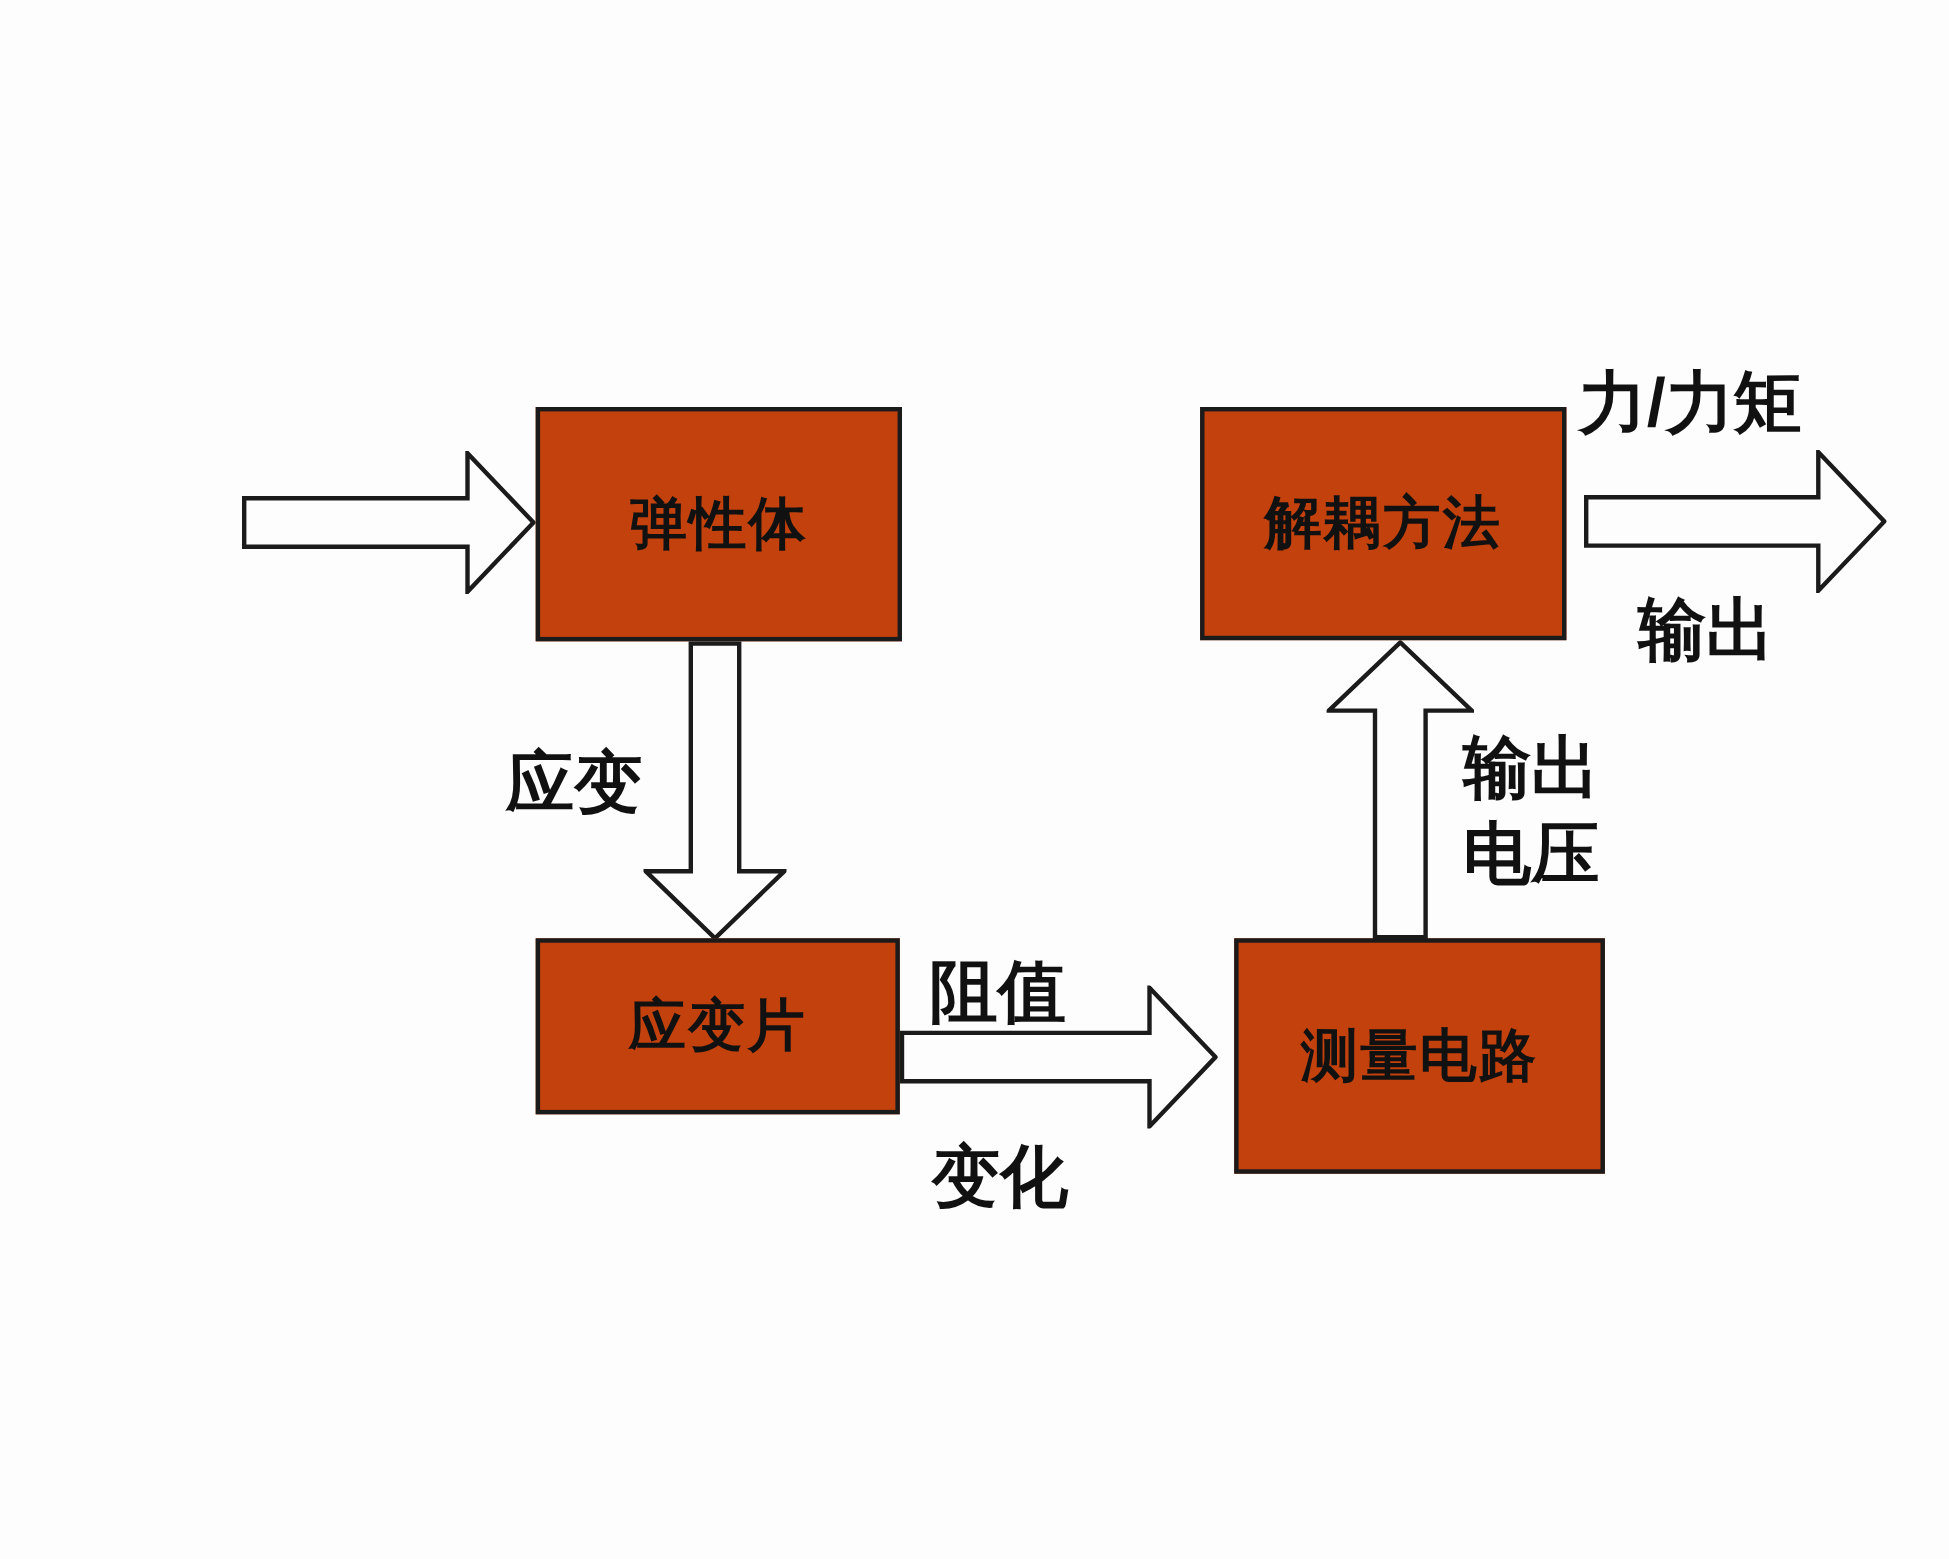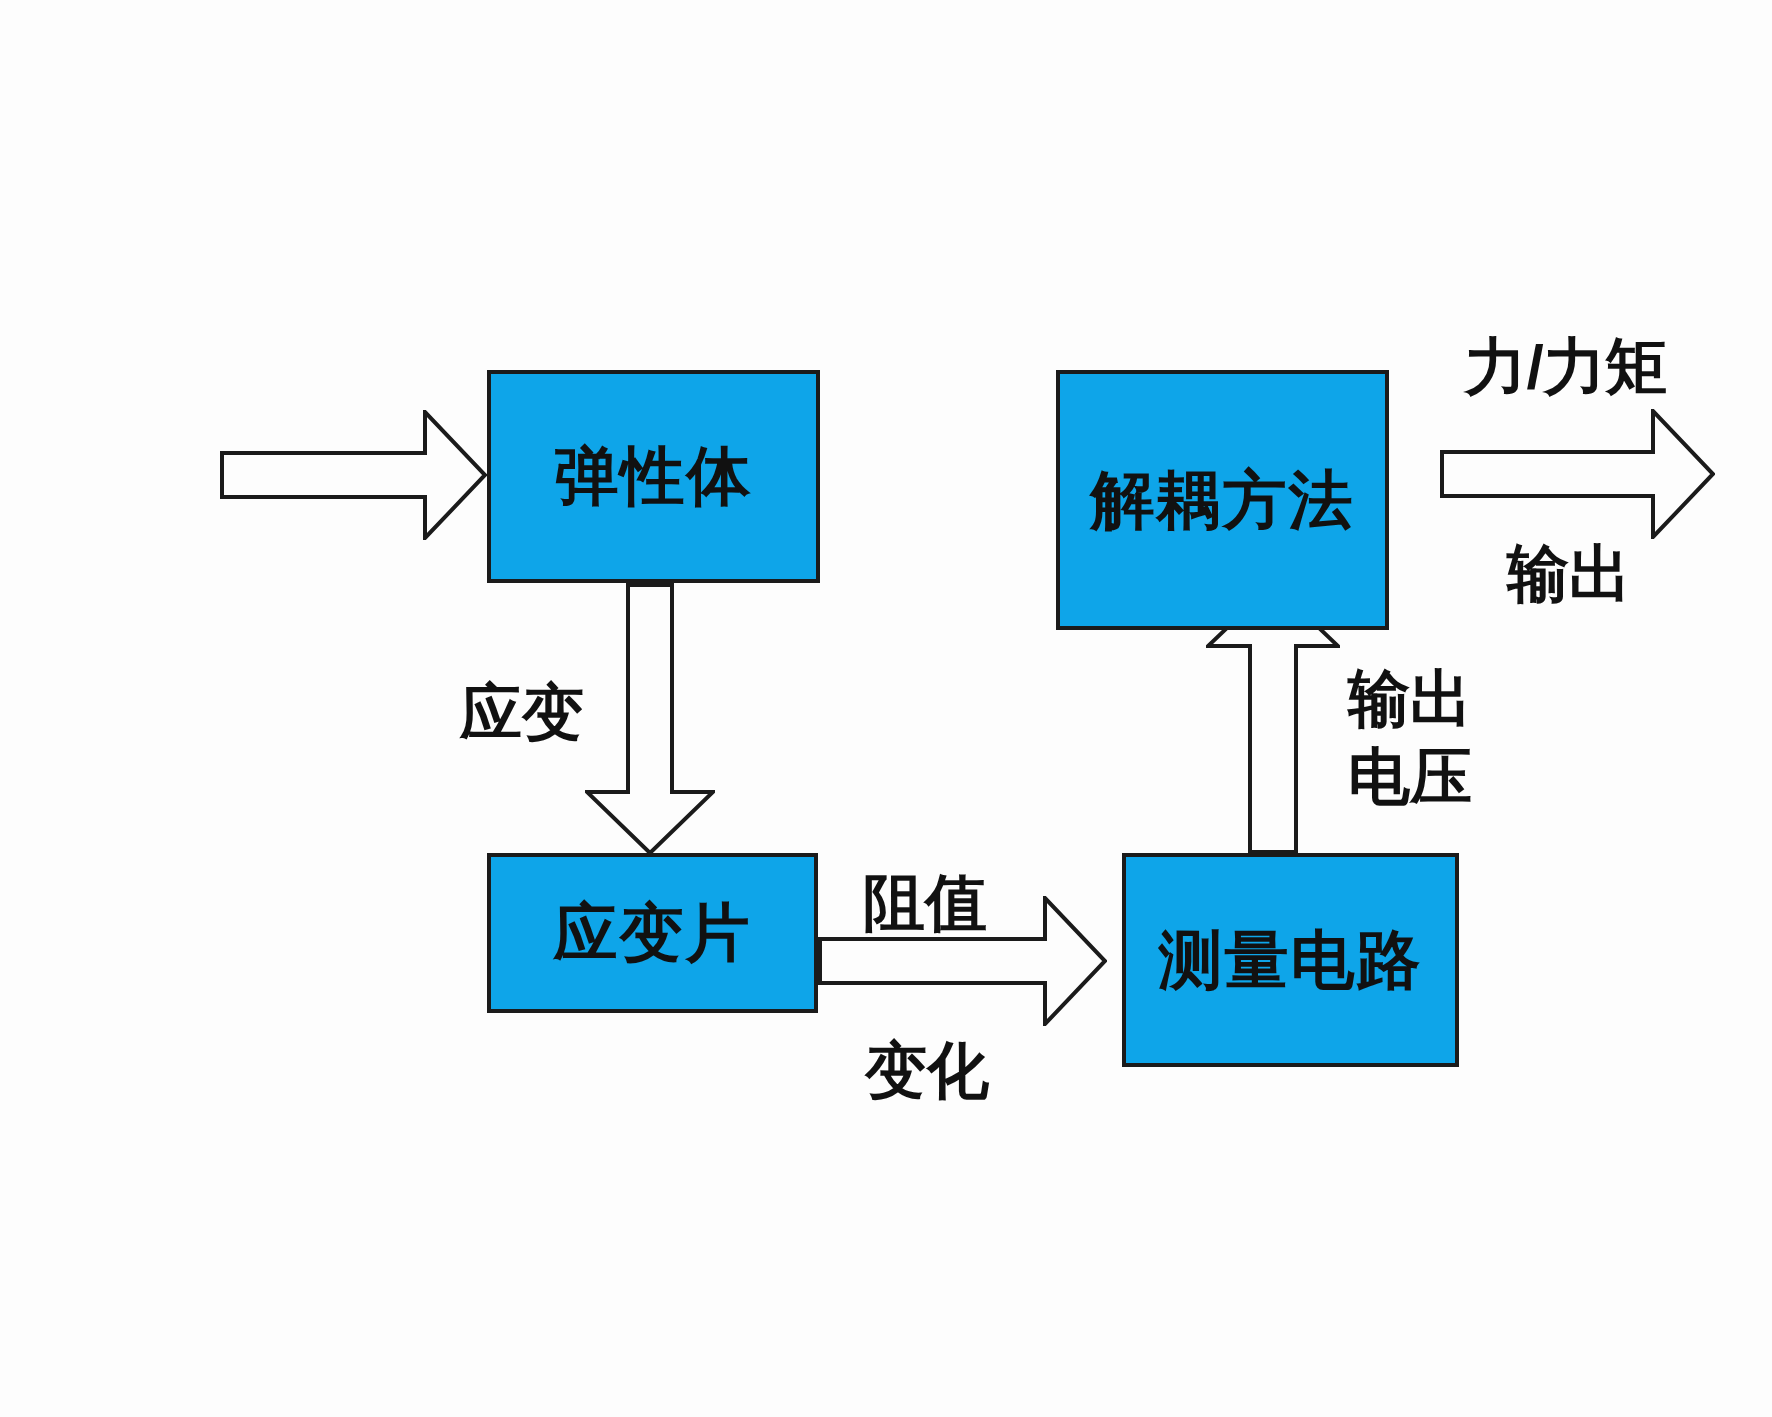--- a/index.html
+++ b/index.html
@@ -13,52 +13,52 @@
     height: 1417px;
     background: #fdfdfd;
     font-family: "Liberation Sans", "DejaVu Sans", sans-serif;
     color: #111111;
     overflow: hidden;
   }
   .node {
     position: absolute;
     box-sizing: border-box;
     border: 4px solid #1b1b1b;
-    background: #0ea5e9;
+    background: #c2410c;
     display: flex;
     align-items: center;
     justify-content: center;
-    font-size: 64px;
+    font-size: 52px;
     font-weight: bold;
     letter-spacing: 2px;
     white-space: nowrap;
   }
   .lbl {
     position: absolute;
     font-size: 62px;
     font-weight: bold;
     line-height: 1;
     white-space: nowrap;
   }
-  .lbl.center { text-align: center; }
+  .lbl.center { }
   .arrow-svg { position: absolute; display: block; }
   .arrow-svg polygon {
     fill: #fdfdfd;
     stroke: #1b1b1b;
     stroke-width: 4;
     stroke-linejoin: miter;
   }
   .two-line { line-height: 88px; }
   .two-line.tight { line-height: 78px; }
 
   
   #node-elastic   { left: 487px;  top: 370px; width: 333px; height: 213px; }
   #node-gauge     { left: 487px;  top: 853px; width: 331px; height: 160px; }
   #node-circuit   { left: 1105px; top: 853px; width: 337px; height: 214px; margin-left: 17px; }
-  #node-decouple  { left: 1056px; top: 370px; width: 333px; height: 260px; }
+  #node-decouple  { left: 1091px; top: 370px; width: 333px; height: 212px; }
 
   #arrow-input      { left: 220px;  top: 410px; }
   #arrow-strain     { left: 585px;  top: 583px; }
   #arrow-resistance { left: 818px;  top: 896px; }
   #arrow-voltage    { left: 1206px; top: 582px; }
   #arrow-output     { left: 1440px; top: 409px; }
 
   #label-input-load   { left: 28px;   top: 392px;  width: 150px; }
   #label-strain       { left: 460px;  top: 682px; }
   #label-resistance   { left: 845px;  top: 872px;  width: 160px; }

